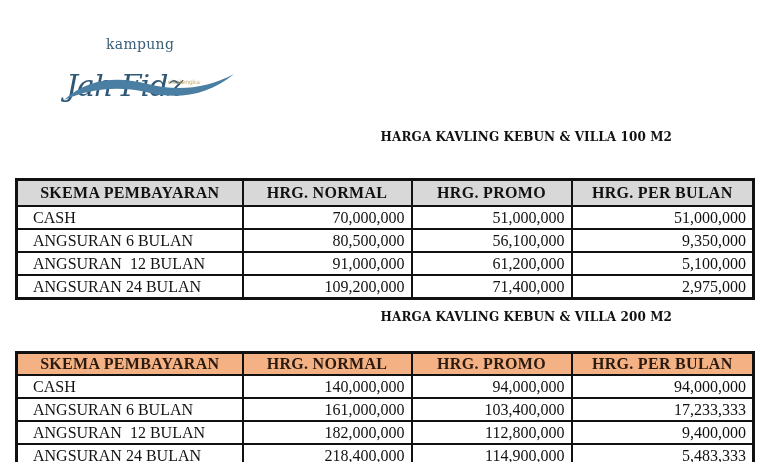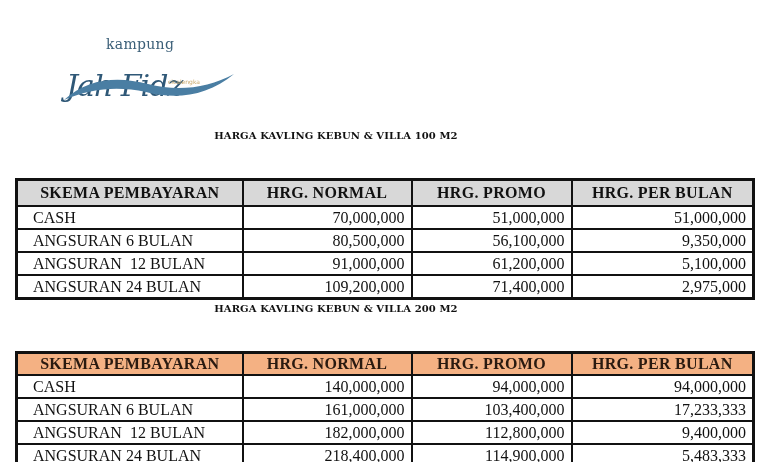--- a/index.html
+++ b/index.html
@@ -16,23 +16,23 @@
     position:absolute; left:8px; top:10px; font-family:"DejaVu Serif", serif; font-style:italic;
     font-size:30px; color:#2f5877; letter-spacing:-1px; white-space:nowrap;margin-top:24px;
   }
   .logo .sub {
     position:absolute; left:110px; top:44px; font-family:"DejaVu Sans", sans-serif;
     font-size:6px; color:#c9a86a;
   }
   .logo svg { position:absolute; left:0; top:36px; }
 
   .section-title {
-    position:absolute; left:0; width:672px; text-align:center;
+    position:absolute; left:0; width:672px; text-align:right;
     font-family:"DejaVu Serif", "Liberation Serif", serif; font-weight:bold;
-    font-size:10px; color:#111; letter-spacing:0.1px;
+    font-size:12px; color:#111; letter-spacing:0.1px;
   }
   table.price {
     position:absolute; left:15px; width:737px; border-collapse:collapse;
     border:3px solid #111; table-layout:fixed;
     font-family:"Liberation Serif", "DejaVu Serif", serif;
     margin-top:28px;
   }
   table.price th, table.price td {
     border:2px solid #111; padding:0 6px; white-space:nowrap; overflow:hidden;
   }
@@ -97,21 +97,21 @@
     </tr>
     <tr>
       <td class="label">ANGSURAN 24 BULAN</td>
       <td class="num">109,200,000</td>
       <td class="num">71,400,000</td>
       <td class="num">2,975,000</td>
     </tr>
   </tbody>
 </table>
 
-<div class="section-title" style="top:303px;">HARGA KAVLING KEBUN &amp; VILLA 200 M2</div>
+<div class="section-title" style="top:310px;">HARGA KAVLING KEBUN &amp; VILLA 200 M2</div>
 
 <table class="price" id="t2">
   <colgroup>
       <col style="width:226px">
       <col style="width:169px">
       <col style="width:160px">
       <col style="width:182px">
     </colgroup>
   <thead>
     <tr>

